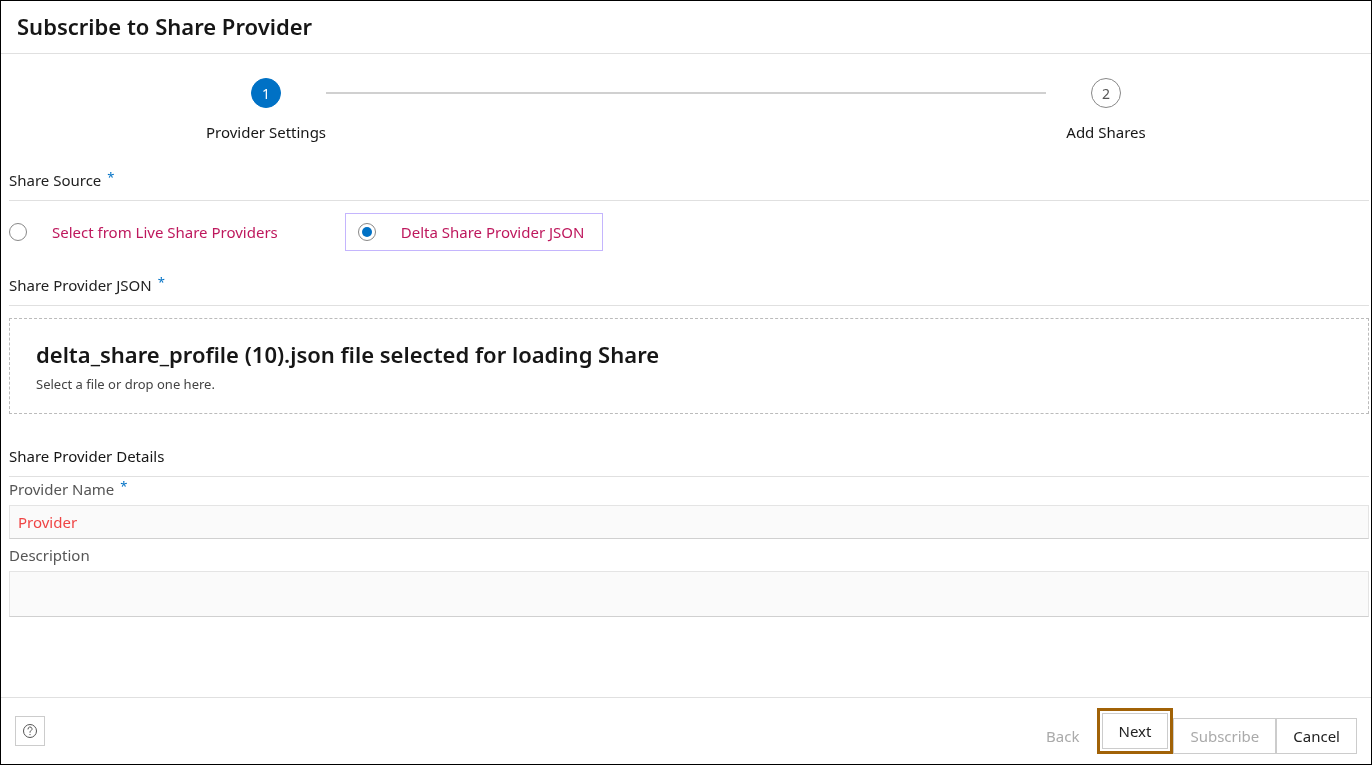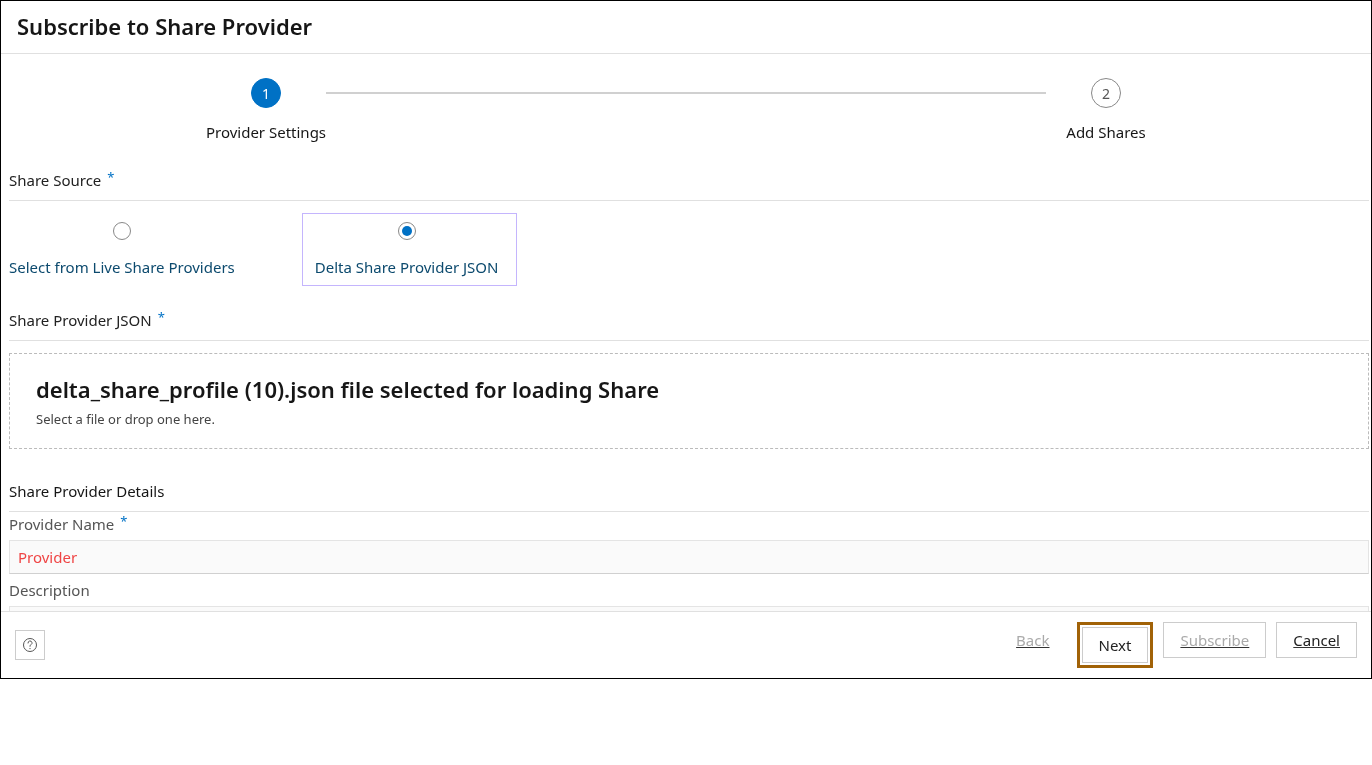--- a/index.html
+++ b/index.html
@@ -8,21 +8,21 @@
       padding: 0;
     }
     body {
       font-family: "Segoe UI", -apple-system, system-ui, sans-serif;
       font-size: 14px;
       color: #333;
       background: #fff;
     }
     .panel {
       width: 1372px;
-      height: 679px;
+      height: 765px;
       border: 1px solid #000;
       position: relative;
       display: flex;
       flex-direction: column;
     }
     .panel-header {
       padding: 10px 16px 12px;
       border-bottom: 1px solid #e0e0e0;
     }
     .panel-title {
@@ -109,25 +109,24 @@
     
     .radio-row {
       display: flex;
       align-items: center;
       gap: 28px;
       margin-bottom: 18px;
     }
     .radio-item {
       display: flex;
       align-items: center;
-      gap: 17px;
-      font-size: 15px;
-      color: #0c4a6e;
+      gap: 25px;
+      font-size: 15px;
+      color: #be185d;
       cursor: pointer;
-      flex-direction: column;
     }
     .radio-circle {
       width: 18px;
       height: 18px;
       border-radius: 50%;
       border: 1px solid #888;
       display: flex;
       align-items: center;
       justify-content: center;
       background: #fff;
@@ -202,23 +201,21 @@
       border: 1px solid #ccc;
       background: #fff;
       display: flex;
       align-items: center;
       justify-content: center;
       cursor: pointer;
       color: #555;
     }
     .footer-actions {
       display: flex;
-      align-items: flex-start;
-      gap: 10px;
-      text-decoration: underline;
+      align-items: flex-end;
     }
     .btn {
       padding: 7px 16px;
       font-size: 15px;
       font-family: inherit;
       background: #fff;
       border: 1px solid #ccc;
       cursor: pointer;
       color: #222;
     }

